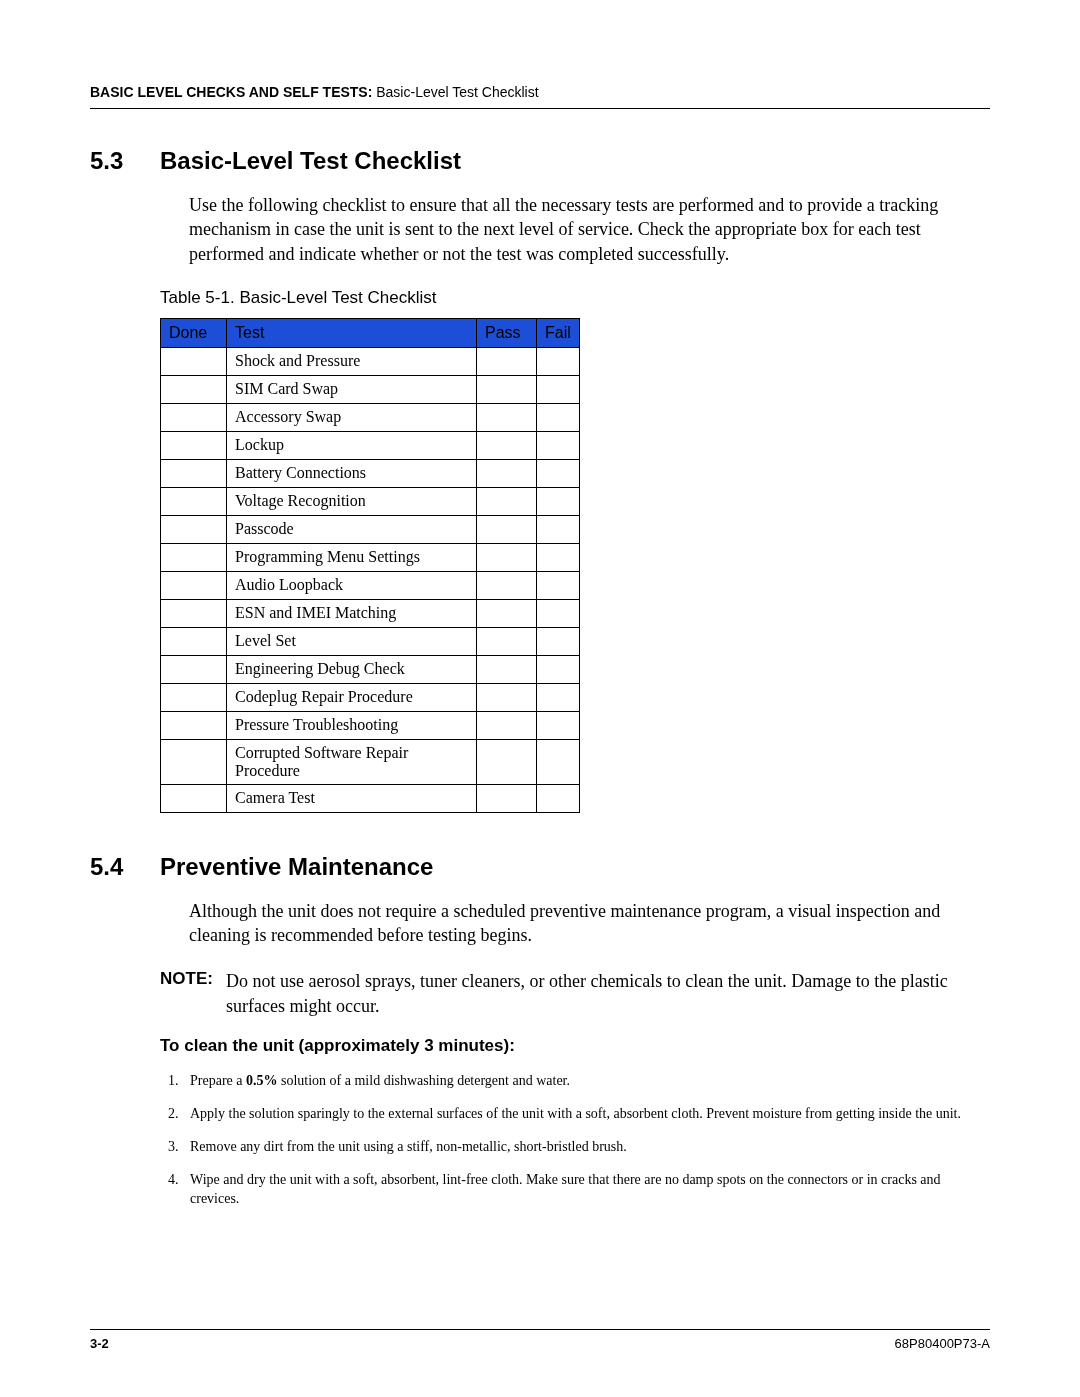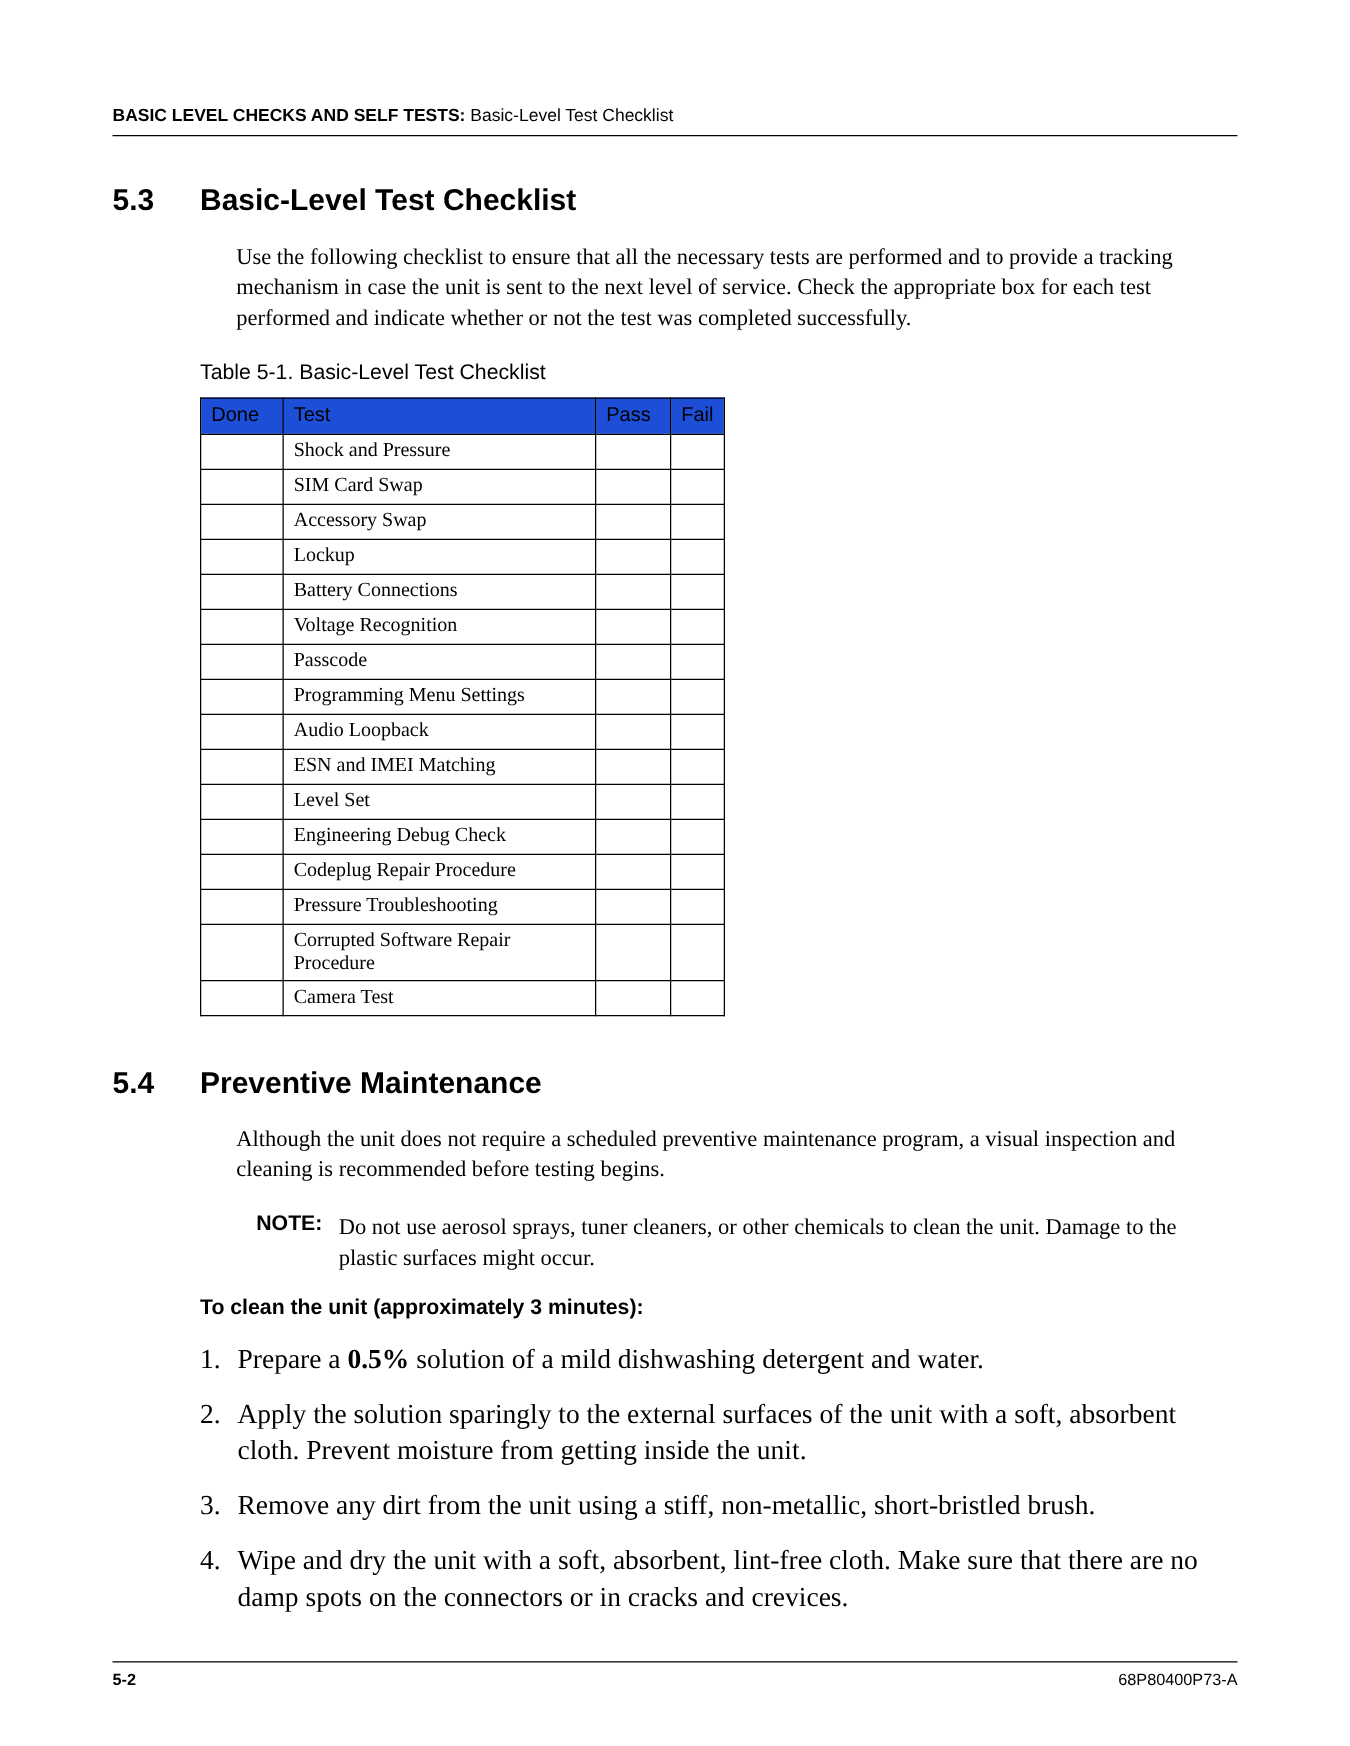--- a/index.html
+++ b/index.html
@@ -76,21 +76,20 @@
     padding: 4px 8px;
     height: 28px;
   }
   .col-done { width: 66px; }
   .col-test { width: 250px; }
   .col-pass { width: 60px; }
   .col-fail { width: 36px; }
   .note-row {
     display: flex;
     margin-bottom: 18px;
-    margin-left: 45px;
   }
   .note-label {
     font-family: Arial, Helvetica, sans-serif;
     font-weight: bold;
     font-size: 17px;
     width: 66px;
     flex-shrink: 0;
   }
   .note-text {
     font-size: 18px;
@@ -98,21 +97,21 @@
   }
   .subhead {
     font-family: Arial, Helvetica, sans-serif;
     font-weight: bold;
     font-size: 17px;
     margin-top: 8px;
     margin-bottom: 16px;
   }
   ol.steps {
     margin-left: 22px;
-    font-size: 22px;
+    font-size: 14px;
   }
   ol.steps li {
     padding-left: 8px;
     margin-bottom: 14px;
     line-height: 1.35;
   }
   .bold-inline { font-weight: bold; }
   .footer {
     position: absolute;
     left: 90px;
@@ -276,16 +275,16 @@
       <li>Apply the solution sparingly to the external surfaces of the unit with a soft, absorbent cloth. Prevent moisture from getting inside the unit.</li>
       <li>Remove any dirt from the unit using a stiff, non-metallic, short-bristled brush.</li>
       <li>Wipe and dry the unit with a soft, absorbent, lint-free cloth. Make sure that there are no damp spots on the connectors or in cracks and crevices.</li>
     </ol>
   </div>
 </div>
 
 <div class="footer">
   <hr class="hr-bottom">
   <div class="footer-row">
-    <span class="footer-left">5-2</span>
+    <span class="footer-left">3-2</span>
     <span>68P80400P73-A</span>
   </div>
 </div>
 
 </body></html>

